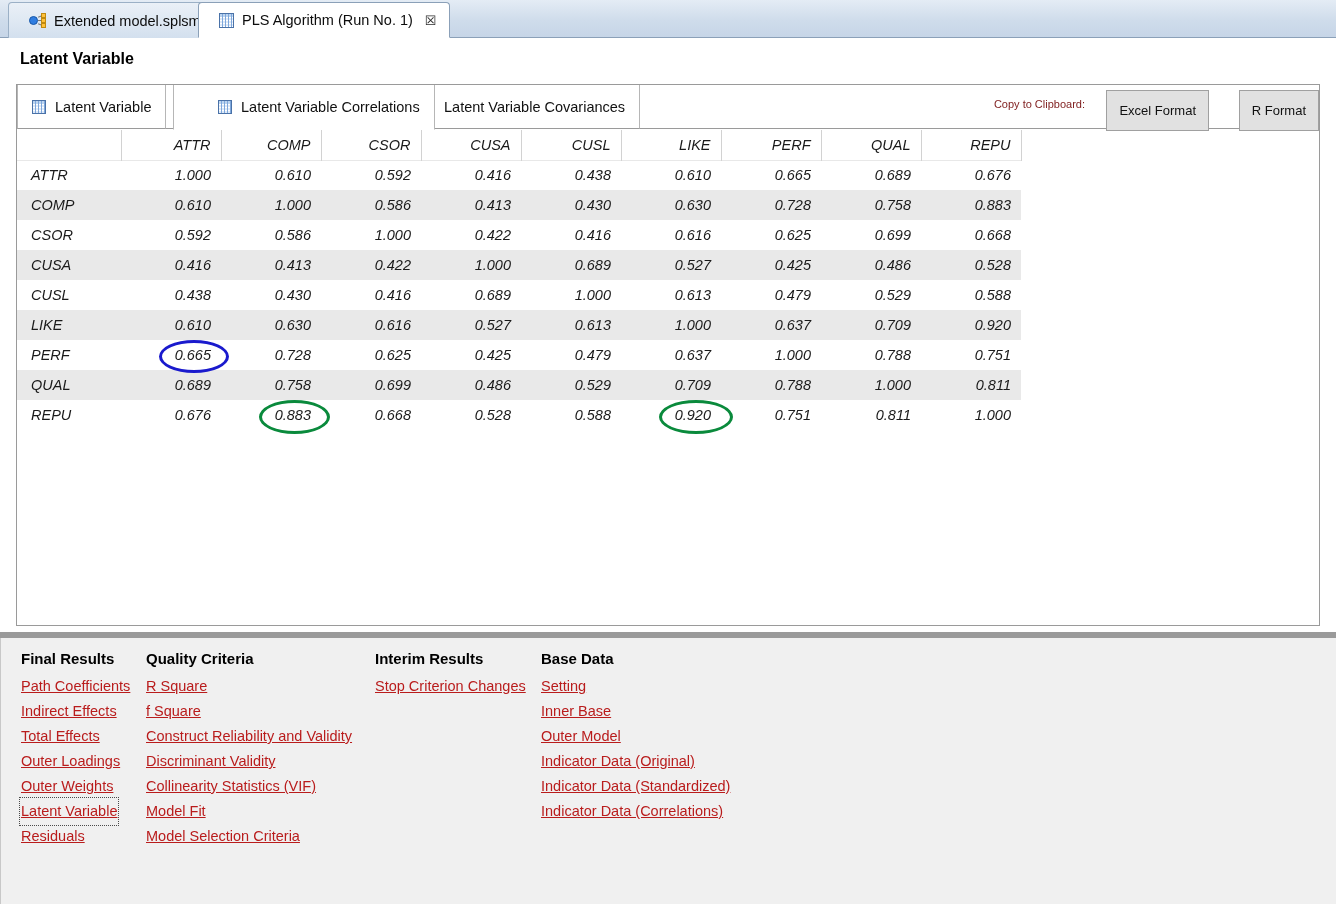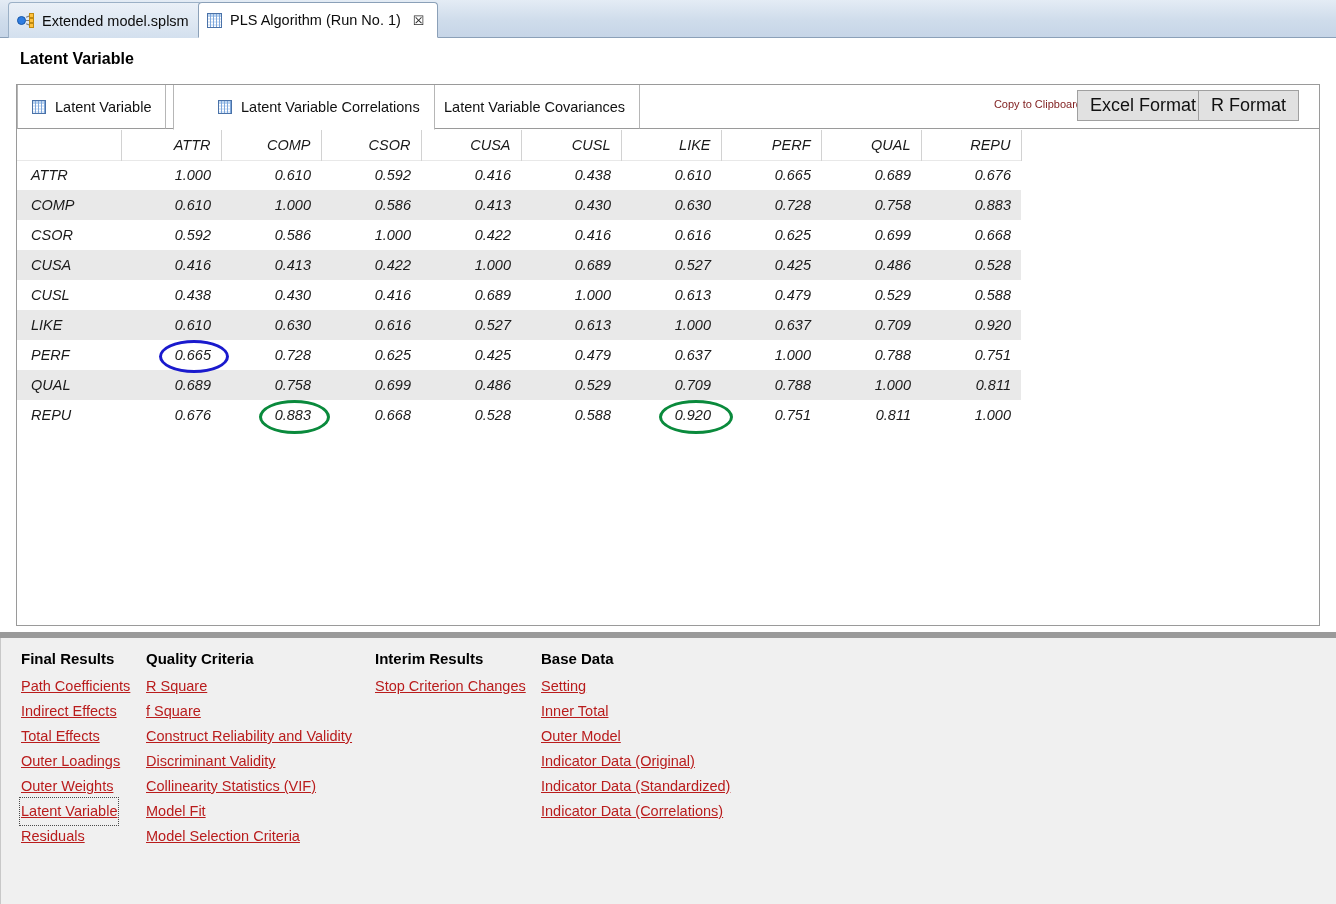--- a/index.html
+++ b/index.html
@@ -13,21 +13,21 @@
 
   
   .tabbar {
     position: absolute; left: 0; top: 0; width: 1336px; height: 38px;
     background: linear-gradient(to bottom, #e4ecf5 0%, #cfdceb 55%, #c6d5e7 100%);
     border-bottom: 1px solid #8ba0b8;
   }
   .otab {
     position: absolute; top: 2px; height: 36px;
     display: flex; align-items: center; gap: 8px;
-    padding: 0 12px 0 8px;
+    padding: 0 12px 0 20px;
     font-size: 14.5px; color: #0c0c0c; white-space: nowrap;
     border-top-left-radius: 4px; border-top-right-radius: 4px;
   }
   .otab.inactive {
     left: 8px;
     background: linear-gradient(to bottom, #eaf0f7 0%, #dde7f2 60%, #d3e0ee 100%);
     border: 1px solid #9bb0c6; border-bottom: none;
   }
   .otab.active {
     left: 198px;
@@ -96,28 +96,28 @@
     position: absolute; right: 0; top: 0; height: 44px; left: 628px;
     border-bottom: 1px solid #9a9a9a; background: #ffffff;
   }
 
   
   .copy-label {
     position: absolute; right: 234px; top: 13px;
     font-size: 11px; color: #7f1d1d; white-space: nowrap;
   }
   .btn {
-    position: absolute; top: 5px; height: 31px;
+    position: absolute; top: 5px; height: 41px;
     background: #e1e1e1; border: 1px solid #a0a0a0;
-    font-size: 18px; color: #111111; font-family: "Liberation Sans", sans-serif;
+    font-size: 13px; color: #111111; font-family: "Liberation Sans", sans-serif;
     display: flex; align-items: center; justify-content: center;
     padding: 0 12px; cursor: default;
   }
   .btn.excel { right: 110px; }
-  .btn.rfmt  { right: 20px; text-align: right; }
+  .btn.rfmt  { right: 0; text-align: right; }
 
   
   .tablewrap { position: absolute; left: 0; top: 45px; right: 0; bottom: 0; overflow: hidden; font-style: italic; }
   table.corr { border-collapse: collapse; margin: 0; }
   table.corr th, table.corr td {
     font-size: 14.5px; color: #1a1a1a; font-weight: normal;
     height: 30px; padding: 0 10px 0 0; text-align: right; white-space: nowrap;
   }
   table.corr th.rowhdr, table.corr td.rowhdr {
     text-align: left; padding: 0 0 0 14px; width: 104px; min-width: 104px;
@@ -374,19 +374,19 @@
       <a>Model Fit</a>
       <a>Model Selection Criteria</a>
     </div>
   <div class="linkcol" style="left:374px;">
       <div class="colhead">Interim Results</div>
       <a>Stop Criterion Changes</a>
     </div>
   <div class="linkcol" style="left:540px;">
       <div class="colhead">Base Data</div>
       <a>Setting</a>
-      <a>Inner Total</a>
+      <a>Inner Base</a>
       <a>Outer Model</a>
       <a>Indicator Data (Original)</a>
       <a>Indicator Data (Standardized)</a>
       <a>Indicator Data (Correlations)</a>
     </div>
 </div>
 
 </body></html>

